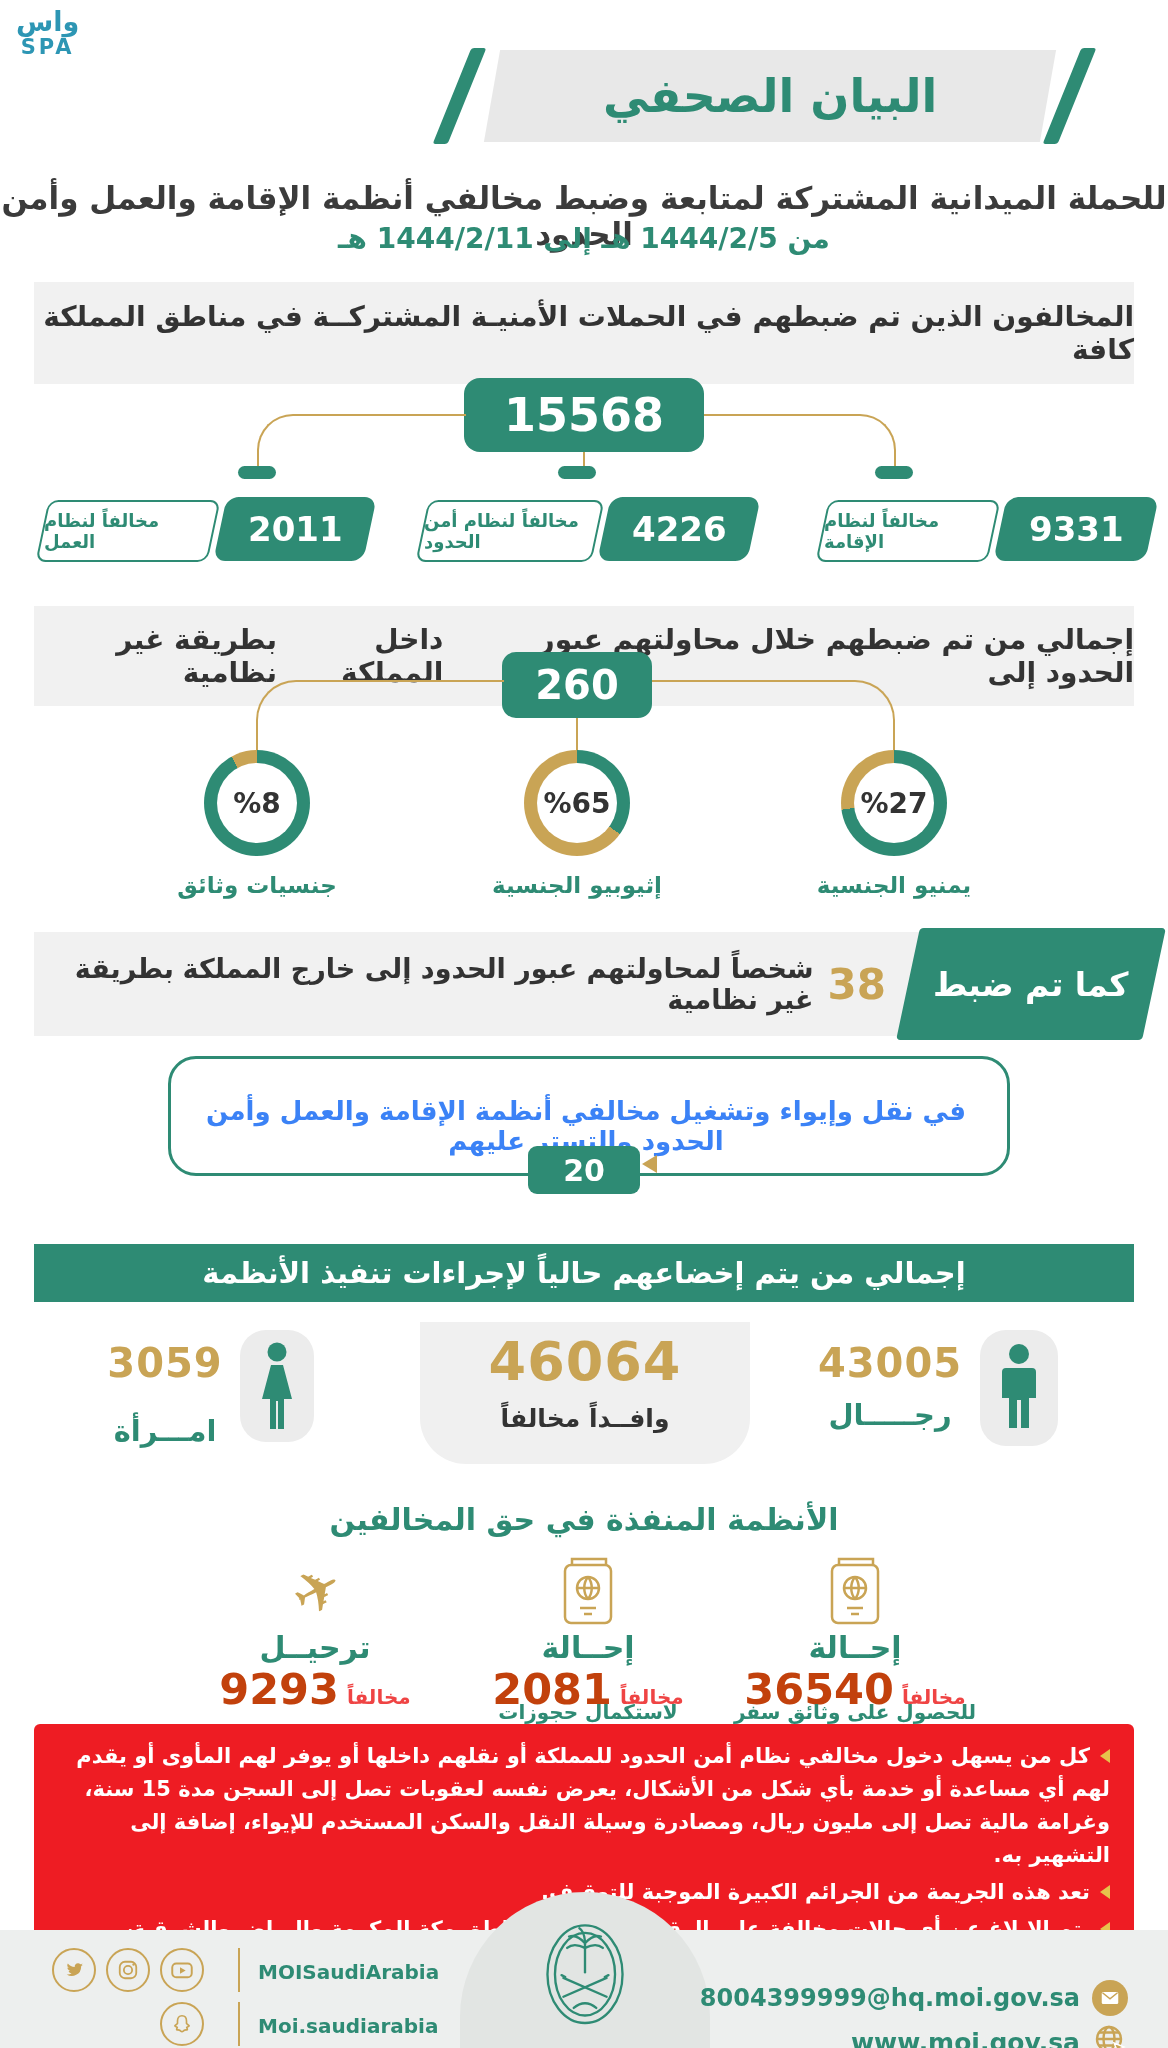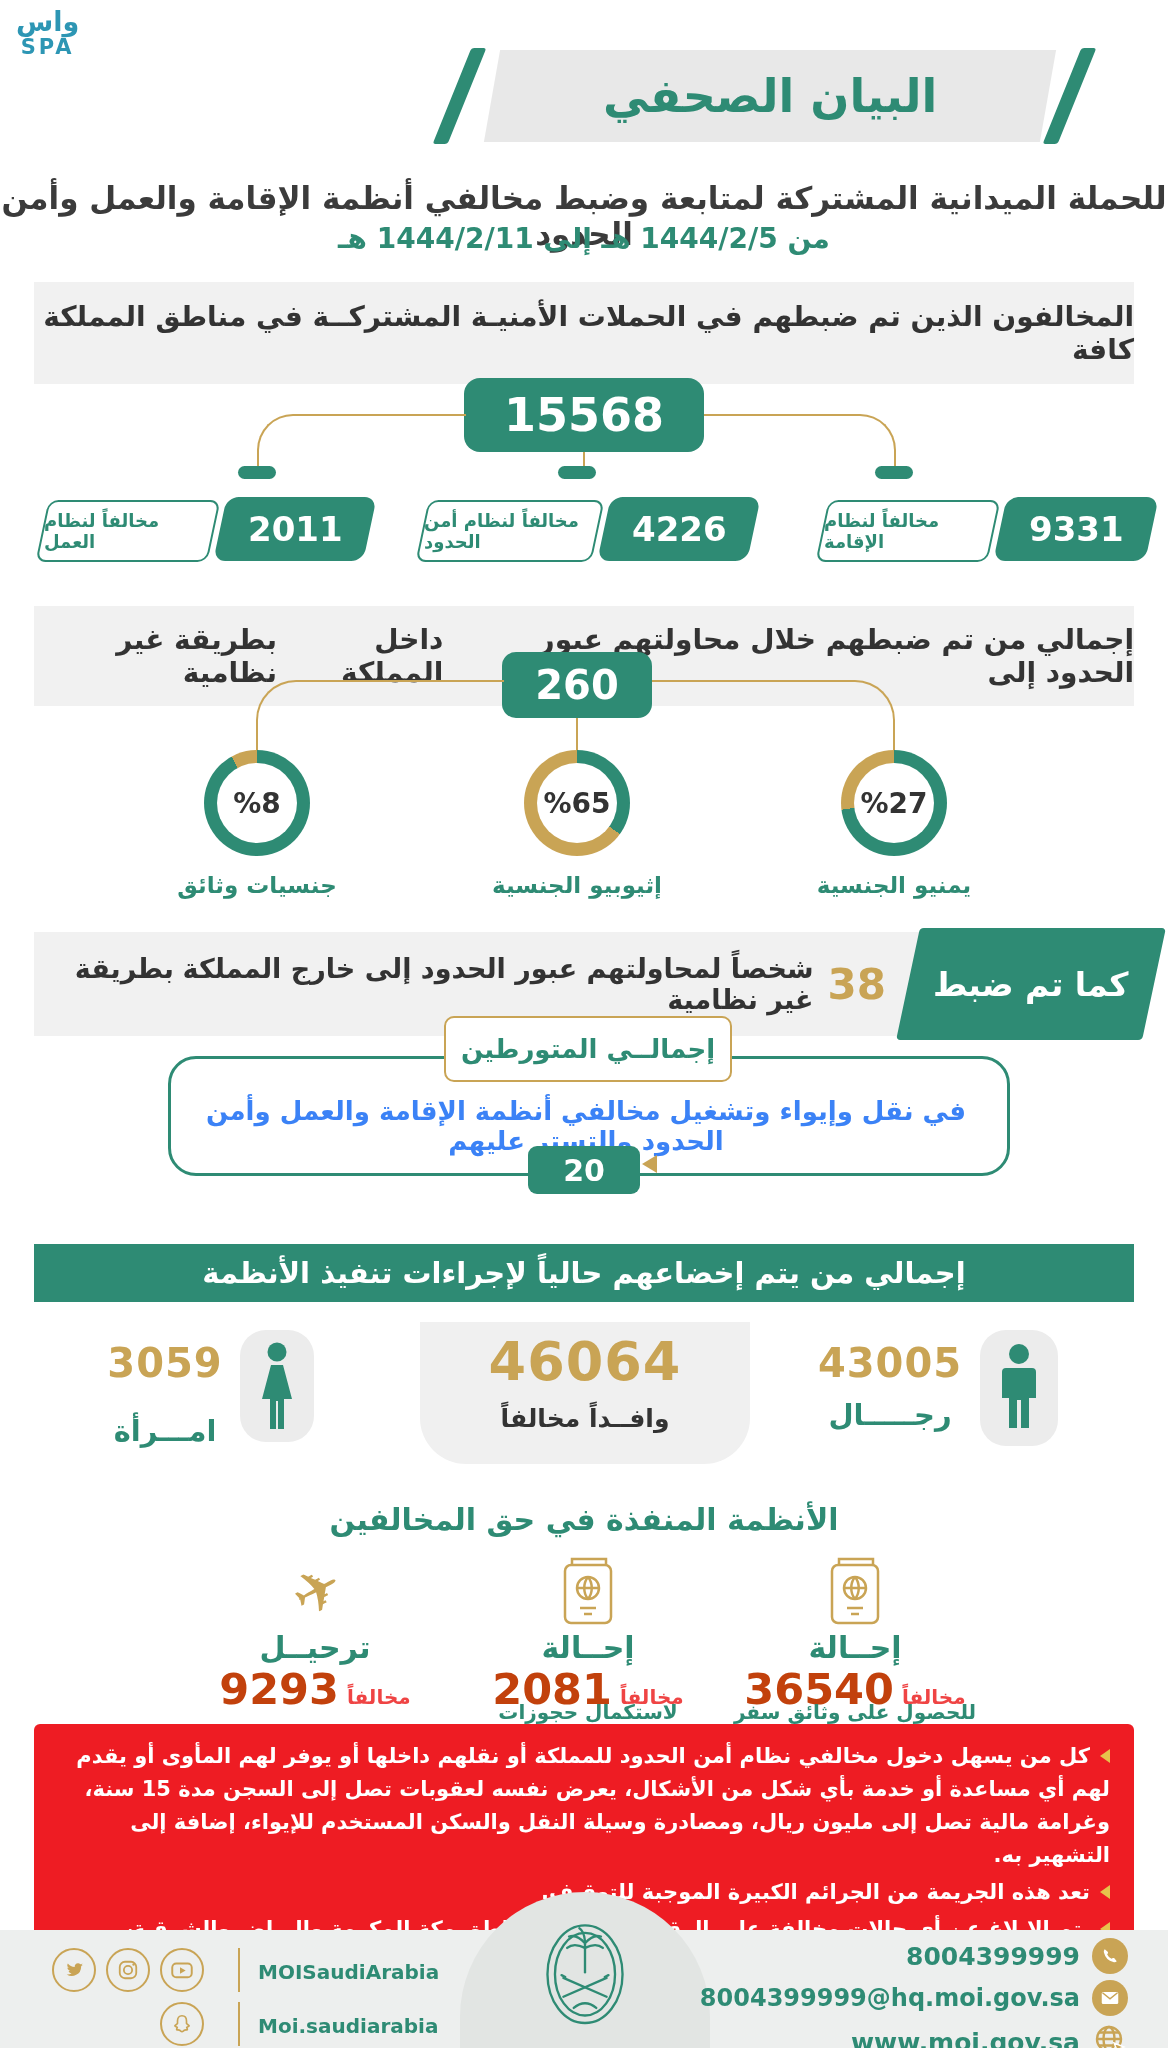--- a/index.html
+++ b/index.html
@@ -169,23 +169,20 @@
       <span style="font-weight:700;">شخصاً لمحاولتهم عبور الحدود إلى </span>
       <span style="font-weight:900;">خارج المملكة</span>
       <span style="font-weight:700;"> بطريقة غير نظامية</span>
     </span>
   </div>
   <div class="abs par-green" style="left:908px;top:928px;width:246px;height:112px;">
     <div class="t">كما تم ضبط</div>
   </div>
 
   <div class="abs inv-box" style="left:168px;top:1056px;width:836px;height:114px;"></div>
-  <div class="abs inv-badge" style="left:444px;top:1016px;width:284px;height:62px;">
-    <div class="grn" style="font-size:26px;font-weight:800;">إجمالــي المتورطين</div>
-  </div>
   <div class="abs ctr rtl" style="left:184px;top:1096px;width:804px;font-size:26px;font-weight:700;color:#3b82f6;">في نقل وإيواء وتشغيل مخالفي أنظمة الإقامة والعمل وأمن الحدود والتستر عليهم</div>
   <div class="abs gbox" style="left:528px;top:1146px;width:112px;height:48px;border-radius:9px;font-size:30px;">20</div>
   <div class="abs tri-left" style="left:642px;top:1155px;"></div>
 
   <div class="abs banner rtl" style="left:34px;top:1244px;width:1100px;height:58px;">إجمالي من يتم إخضاعهم حالياً لإجراءات تنفيذ الأنظمة</div>
 
   <div class="abs" style="left:420px;top:1322px;width:330px;height:142px;background:#F0F0F0;border-radius:0 0 46px 46px;"></div>
   <div class="abs ctr" style="left:420px;top:1330px;width:330px;font-size:54px;font-weight:800;color:#C9A455;letter-spacing:1px;">46064</div>
   <div class="abs ctr rtl" style="left:420px;top:1404px;width:330px;font-size:25px;font-weight:800;color:#333;">وافــداً مخالفاً</div>
 
@@ -296,28 +293,20 @@
   <div class="abs soc" style="left:160px;top:2002px;">
     <svg width="24" height="24" viewBox="0 0 32 32" fill="none" stroke="#C9A455" stroke-width="2.2">
         <path d="M16 5c4 0 6 3.2 6 7v3.2c1.2 2 3.5 2.2 3.5 3.2s-2.3 1.1-3.2 2c-.3 1 1.5 2.3.8 3s-2.8.2-4 1-2 1.8-3.1 1.8-1.9-1-3.1-1.8-3.3-.3-4-1 1.1-2 .8-3c-.9-.9-3.2-1-3.2-2s2.3-1.2 3.5-3.2V12c0-3.8 2-7 6-7Z"></path>
       </svg>
   </div>
   <div class="abs vdiv" style="left:238px;top:1948px;height:44px;"></div>
   <div class="abs vdiv" style="left:238px;top:2002px;height:44px;"></div>
   <div class="abs soc-lab" style="left:258px;top:1960px;">MOISaudiArabia</div>
   <div class="abs soc-lab" style="left:258px;top:2014px;">Moi.saudiarabia</div>
 
-  <div class="abs contact" style="left:720px;top:1938px;width:408px;">
-    <span class="txt">8004399999</span>
-    <span class="cic">
-      <svg width="18" height="18" viewBox="0 0 24 24">
-          <path fill="#fff" d="M5 3c-1 1-1.6 2.6-1 4.6a17 17 0 0 0 12.4 12.4c2 .6 3.6 0 4.6-1l-3.2-3.9c-.5-.6-1.3-.7-2-.3l-1.7 1a13 13 0 0 1-5.9-5.9l1-1.7c.4-.7.3-1.5-.3-2Z"></path>
-        </svg>
-    </span>
-  </div>
   <div class="abs contact" style="left:620px;top:1980px;width:508px;">
     <span class="txt" style="font-size:24px;">8004399999@hq.moi.gov.sa</span>
     <span class="cic">
       <svg width="18" height="14" viewBox="0 0 24 18">
           <rect x="1" y="1" width="22" height="16" rx="2" fill="#fff"></rect>
           <path d="M2 2 L12 10 L22 2" stroke="#C9A455" stroke-width="2" fill="none"></path>
         </svg>
     </span>
   </div>
   <div class="abs contact" style="left:720px;top:2022px;width:408px;">

